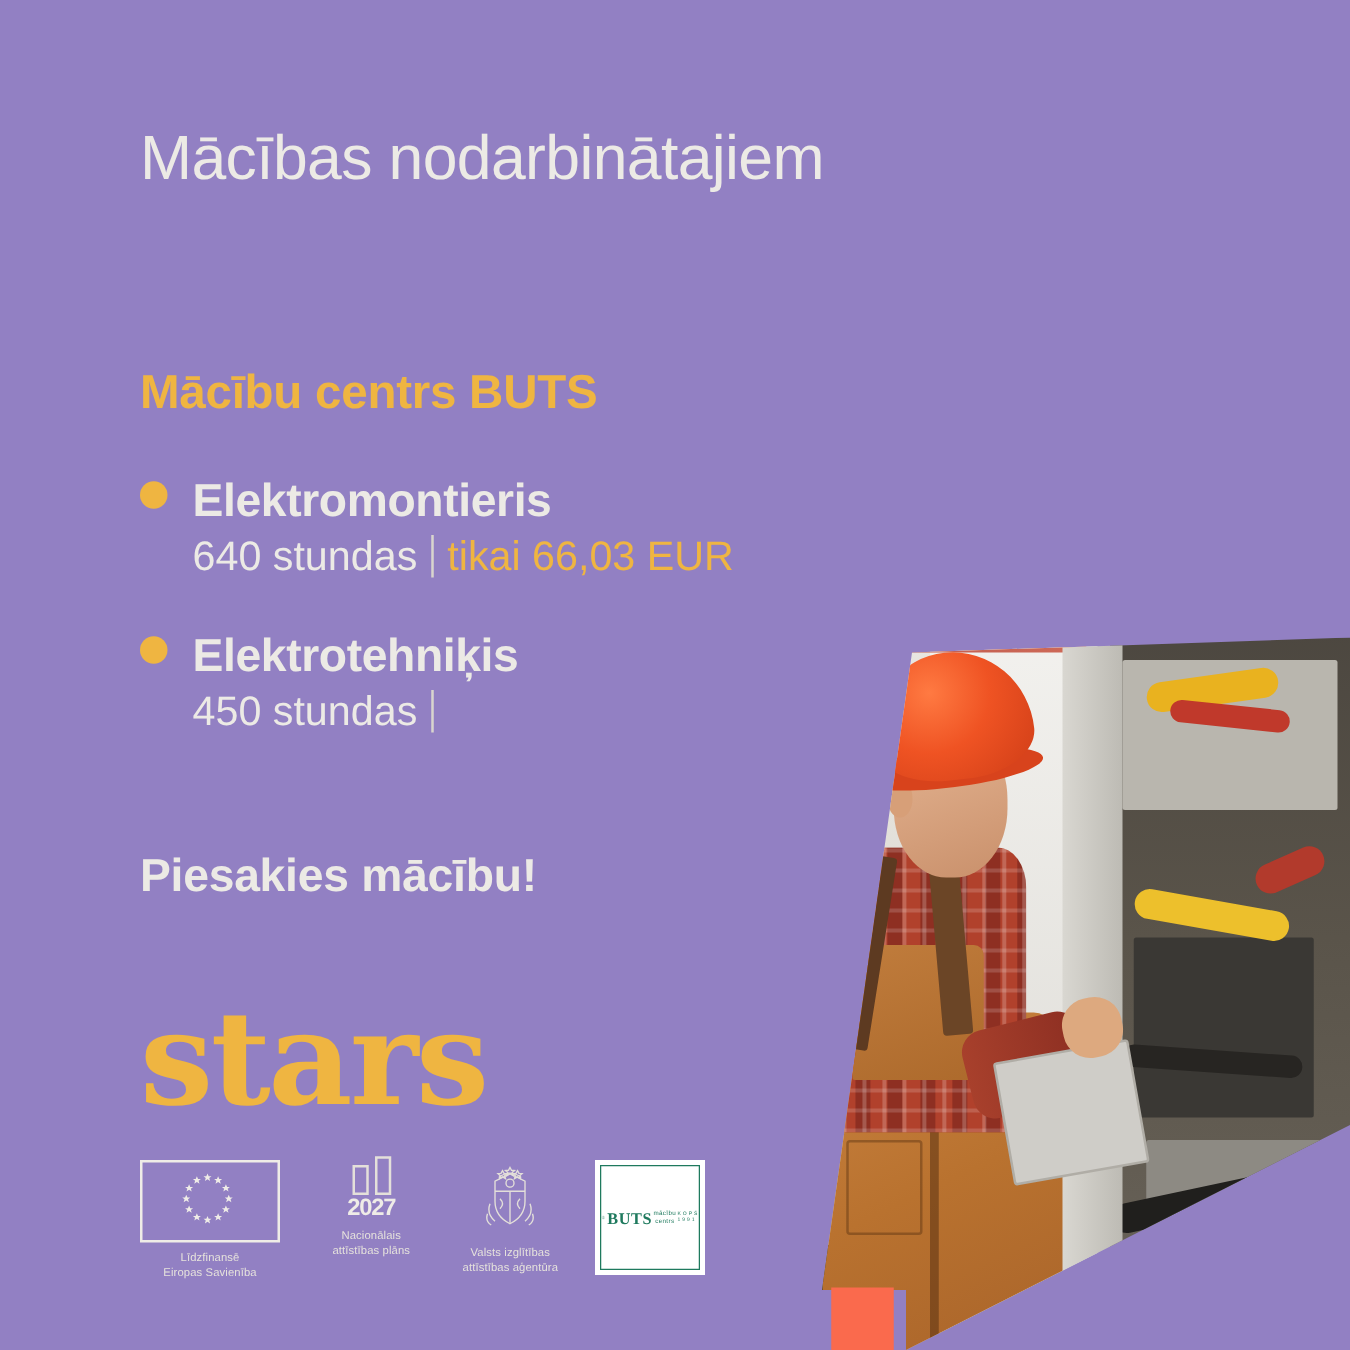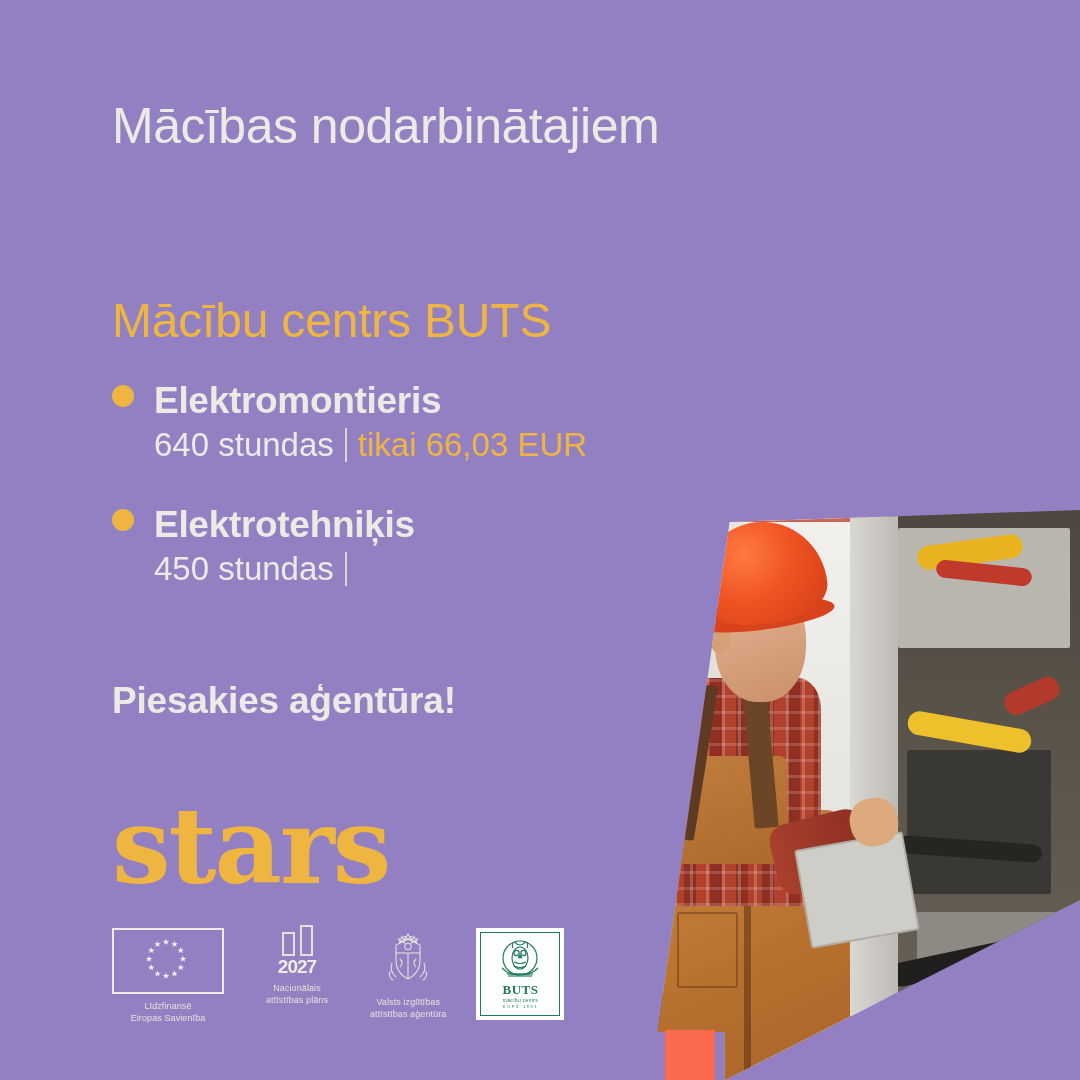--- a/index.html
+++ b/index.html
@@ -91,21 +91,21 @@
 
   .headline{position:absolute;top:100px;left:0;width:700px;}
   .headline .l1{
     font-size:50px;line-height:1.06;color:#eceae5;font-weight:400;letter-spacing:-.5px;
     white-space:nowrap;}
   .headline .l2{
     font-size:50px;line-height:1.18;color:#eceae5;font-weight:400;letter-spacing:-.5px;
     white-space:nowrap;}
   .headline .l2 b{color:#efb541;font-weight:700;}
 
-  .subhead{position:absolute;top:293px;left:0;font-size:48px;font-weight:400;
+  .subhead{position:absolute;top:293px;left:0;font-size:38px;font-weight:700;
     color:#efb541;letter-spacing:-.2px;white-space:nowrap;}
 
   .courses{position:absolute;top:380px;left:0;width:640px;}
   .course{margin-bottom:40px;}
   .course-title{display:flex;align-items:baseline;gap:20px;}
   .dot{width:22px;height:22px;border-radius:50%;background:#efb541;flex:0 0 22px;
        position:relative;top:-6px;}
   .cname{font-size:37px;font-weight:700;color:#eceae5;letter-spacing:-.3px;white-space:nowrap;}
   .cmeta{margin-left:42px;margin-top:4px;font-size:33px;color:#eceae5;font-weight:400;
          white-space:nowrap;display:flex;align-items:center;gap:11px;}
@@ -134,21 +134,21 @@
   .nap-bars i{display:block;width:9px;background:transparent;border:2px solid #e4e0da;}
   .nap-num{font-size:19px;font-weight:700;color:#efece7;letter-spacing:-1px;line-height:1;}
 
   
   .coa{width:66px;height:62px;position:relative;display:flex;align-items:center;justify-content:center;}
   .coa svg{display:block;}
 
   
   .buts{width:88px;height:92px;background:#ffffff;padding:4px;box-sizing:border-box;}
   .buts-in{width:100%;height:100%;border:1.5px solid #1f7a5e;box-sizing:border-box;
-           display:flex;flex-direction:column;align-items:center;justify-content:center;gap:1px;}
+           display:flex;flex-direction:row;align-items:center;justify-content:center;gap:1px;}
   .buts-name{font-size:13px;font-weight:700;color:#1f7a5e;font-family:"Liberation Serif",serif;
              letter-spacing:.5px;line-height:1;}
   .buts-sub{font-size:5px;color:#1f7a5e;letter-spacing:.3px;line-height:1.3;text-align:center;}
   .buts-est{font-size:4px;color:#1f7a5e;letter-spacing:1.6px;line-height:1.2;}
 </style>
 </head>
 <body>
 
 <div id="canvas">
 
@@ -217,21 +217,21 @@
           <span class="cname">Elektrotehniķis</span>
         </div>
         <div class="cmeta">
           <span>450 stundas</span>
           <span class="sep"></span>
         </div>
       </div>
 
     </div>
 
-    <div class="cta">Piesakies aģentūra!</div>
+    <div class="cta">Piesakies mācību!</div>
 
     <div class="brand">stars</div>
   </div>
 
   <div class="footer">
 
     <div class="logo">
       <div class="eu-flag">
         <div class="eu-stars">
           <svg width="104" height="58" viewBox="0 0 104 58">

